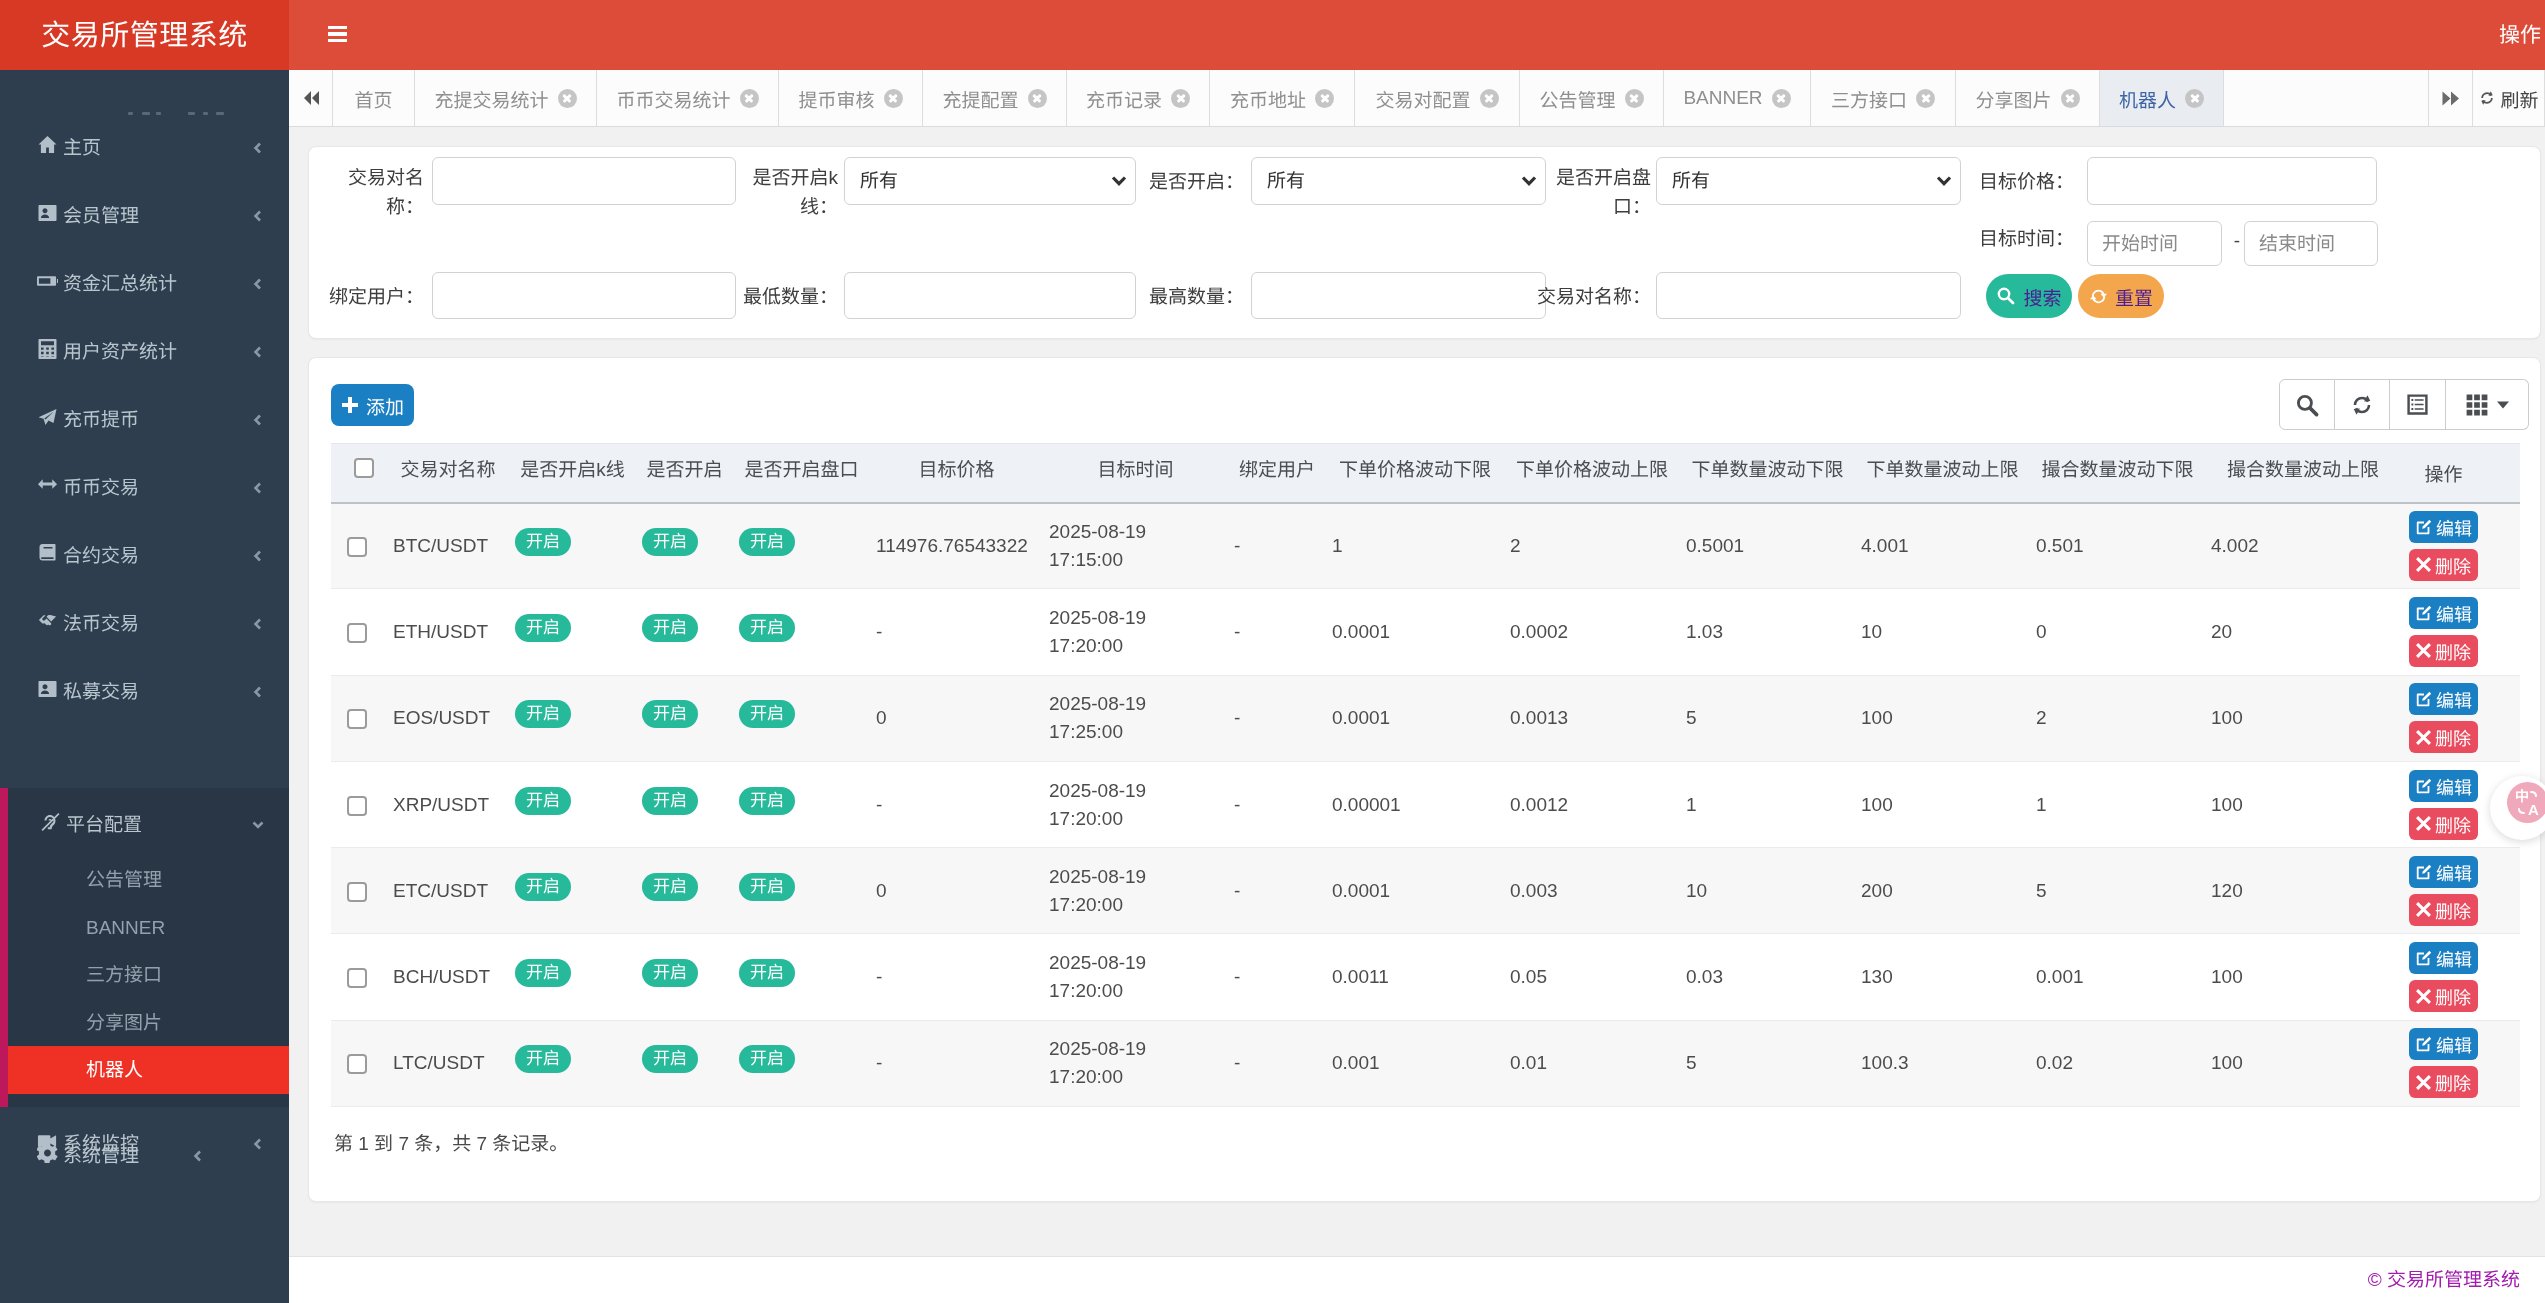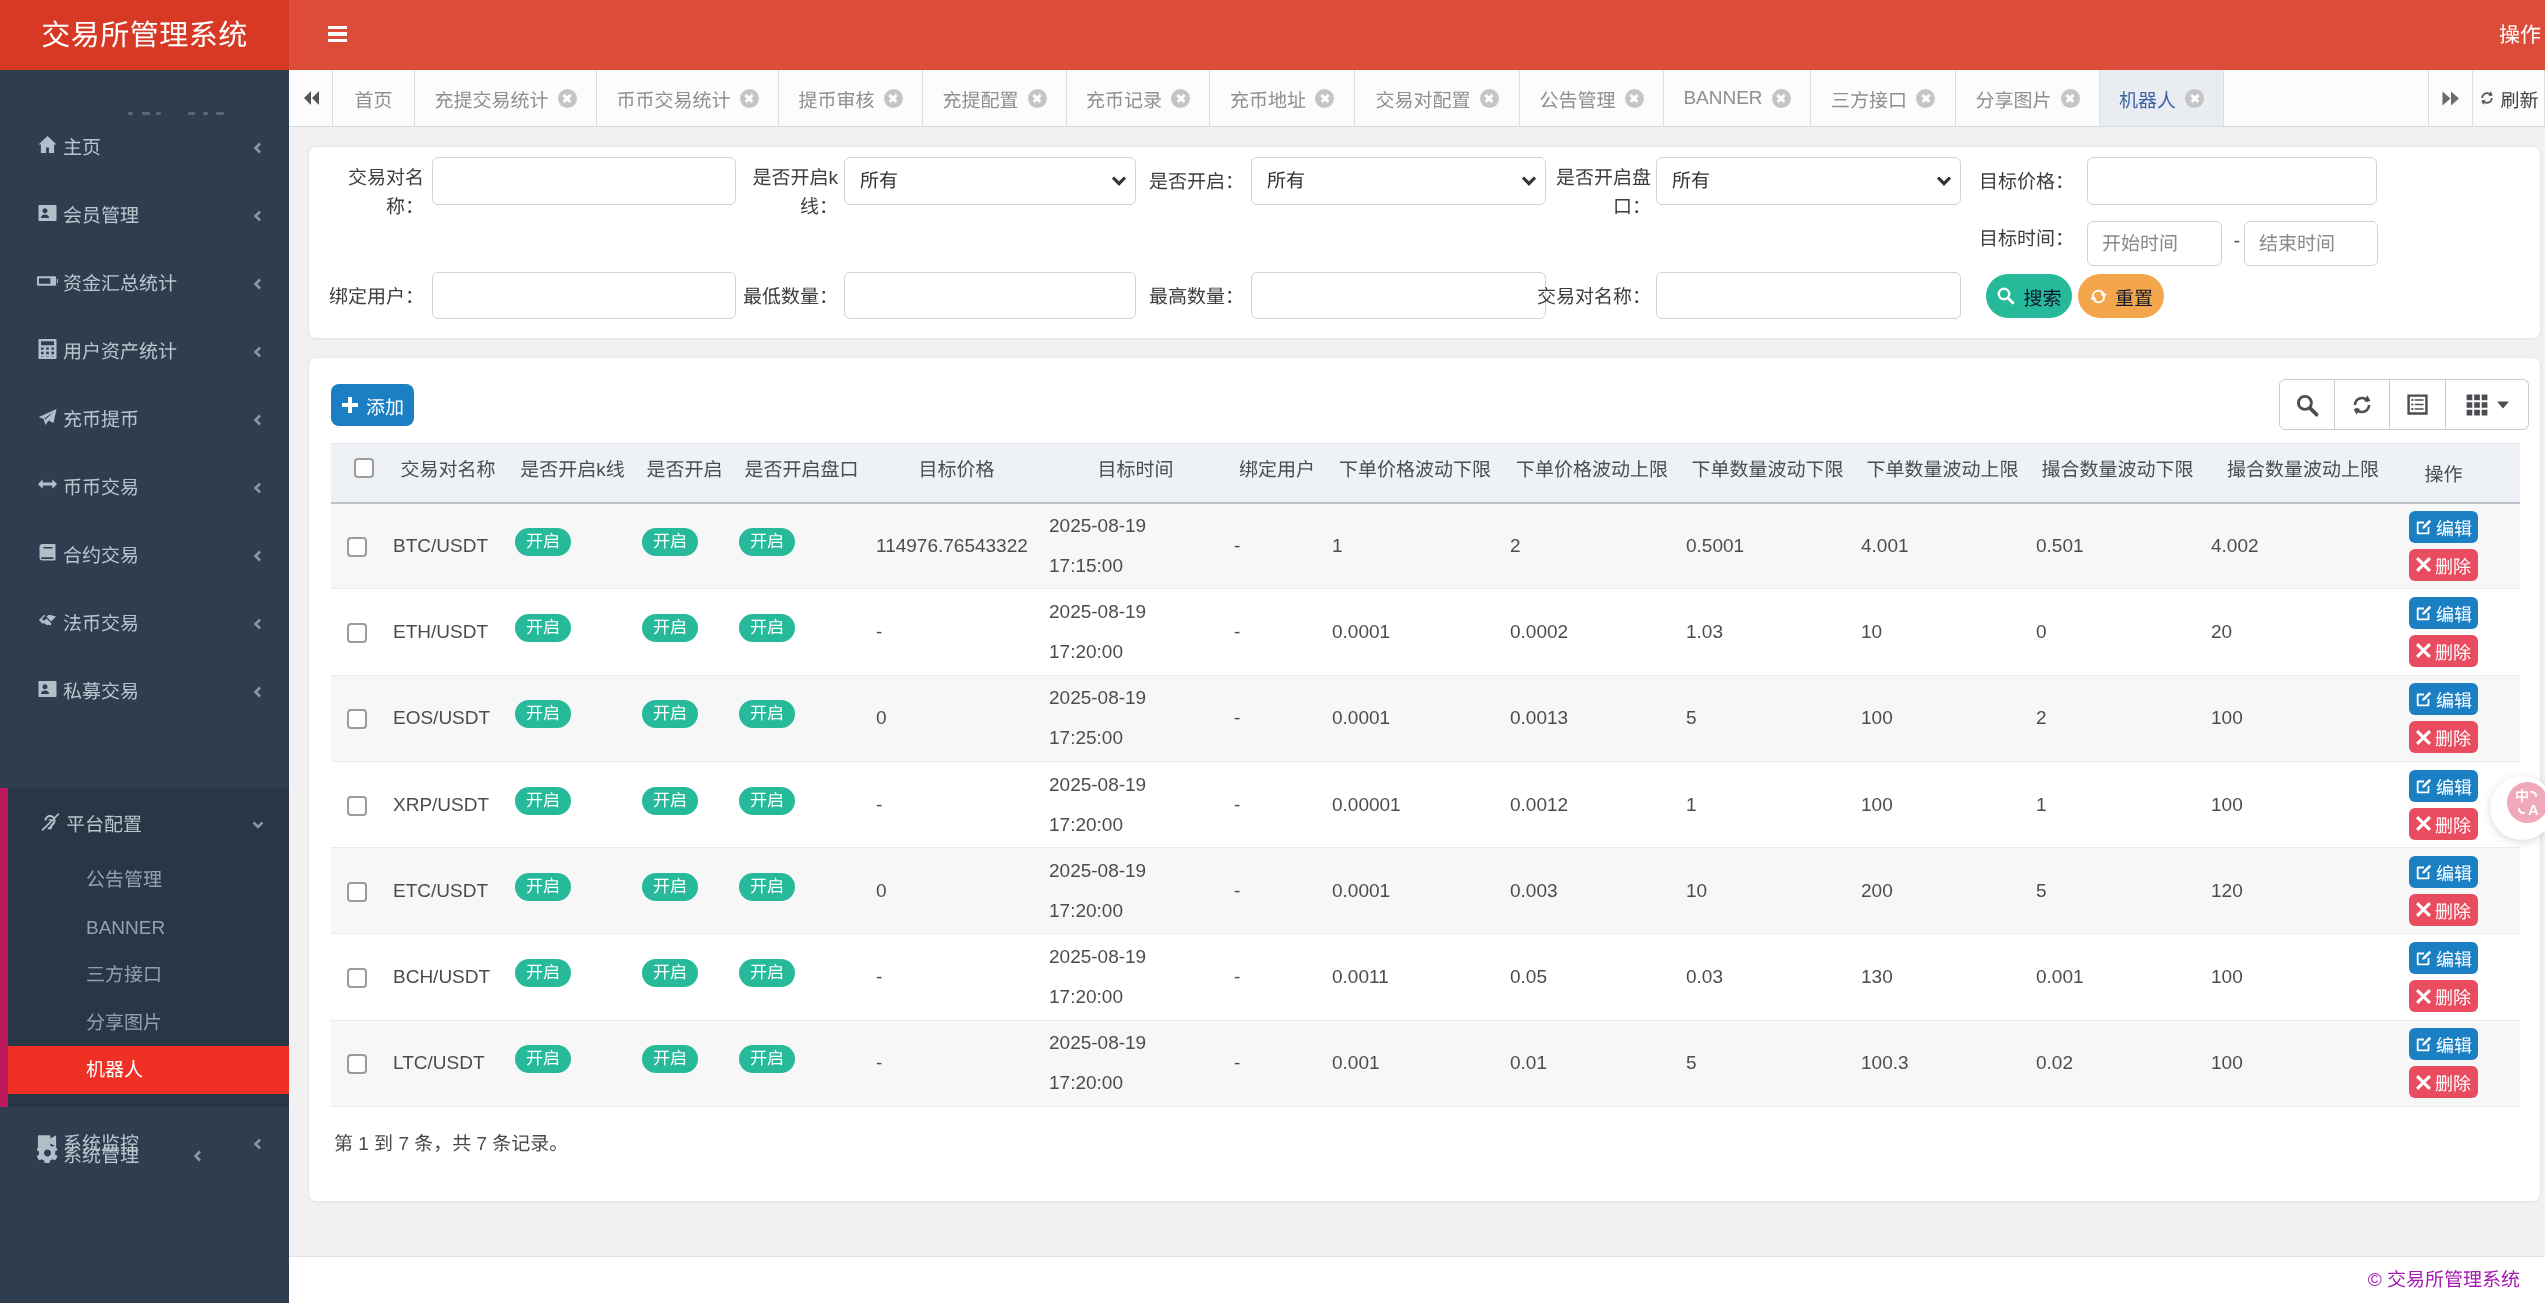--- a/index.html
+++ b/index.html
@@ -38,37 +38,37 @@
 .tfill { flex:1 1 auto; border-right:1px solid #ddd; }
 
 .content { position:absolute; left:289px; right:0; top:128px; bottom:47px; background:#f1f1f1; }
 .card { position:absolute; background:#fff; border:1px solid #e7e7e7; border-radius:8px; box-shadow:0 1px 2px rgba(0,0,0,.04); }
 #card1 { left:19px; top:18px; width:2233px; height:193px; }
 #card2 { left:19px; top:229px; width:2233px; height:845px; }
 .fl { position:absolute; text-align:right; color:#3d3d3d; font-size:19px; line-height:29px; }
 .fi { position:absolute; border:1px solid #d2d2d2; border-radius:6px; background:#fff; }
 .fsel svg.selarr { position:absolute; right:8px; top:50%; transform:translateY(-50%); }
 .ph { color:#8a8a8a; font-size:19px; }
-.btn-pill { position:absolute; height:44px; border-radius:22px; color:#0f172a; font-size:19px; display:flex; align-items:center; justify-content:center; }
+.btn-pill { position:absolute; height:44px; border-radius:22px; color:#4c1d95; font-size:19px; display:flex; align-items:center; justify-content:center; }
 #card2 .addbtn { position:absolute; left:22px; top:26px; width:83px; height:42px; background:#1b7fc3; border-radius:8px; color:#fff; font-size:19px; display:flex; align-items:center; justify-content:center; }
 .toolbar { position:absolute; top:21px; right:11px; height:51px; display:flex; }
 .toolbar .tb { width:56px; height:51px; border:1px solid #ccc; border-left:none; display:flex; align-items:center; justify-content:center; background:#fff; }
 .toolbar .tb:first-child { border-left:1px solid #ccc; border-radius:6px 0 0 6px; width:56px; }
 .toolbar .tb:nth-child(2) { width:55px; }
 .toolbar .tb:last-child { border-radius:0 6px 6px 0; width:83px; }
 table.grid { position:absolute; left:22px; top:85px; width:2189px; border-collapse:collapse; table-layout:fixed; }
 .grid th { background:#eef1f5; border-top:1px solid #e3e6ea; border-bottom:2px solid #bcc2c8; height:59px; font-weight:400; color:#4a4e52; text-align:center; padding:0 0 11px 12px; font-size:19px; }
 .grid td { height:86.3px; padding:0 0 0 12px; font-size:19px; color:#4c4c4c; border-bottom:1px solid #ebebeb; }
 .grid tr.odd td { background:#f7f7f7; }
 .cbx { display:inline-block; width:20px; height:20px; border:2px solid #9b9b9b; border-radius:4px; background:#fff; vertical-align:middle; margin-left:4px; }
 .bdg { display:inline-block; height:28px; line-height:28px; padding:0 11px; border-radius:14px; background:#26b99a; color:#fff; font-size:17px; position:relative; top:-4px; }
 .abtn { width:69px; height:32px; border-radius:6px; color:#fff; font-size:18px; display:flex; align-items:center; justify-content:center; margin-left:2px; }
 .abtn.e { background:#1b7fc3; margin-bottom:6px; }
 .abtn.d { background:#ea4c5f; }
-.dt { line-height:40px; }
+.dt { line-height:28px; }
 .sum { position:absolute; left:25px; top:770px; font-size:19px; color:#4a4a4a; }
 .twidget { position:absolute; top:776px; left:2490px; width:64px; height:64px; border-radius:50%; background:#fff; box-shadow:0 2px 8px rgba(0,0,0,.15); z-index:50; }
 .twidget .pink { position:absolute; left:17px; top:6px; width:41px; height:41px; border-radius:50%; background:#efa9ba; }
 
 .footer { position:absolute; left:289px; right:0; bottom:0; height:47px; background:#fff; border-top:1px solid #e3e3e3; }
 .footer span { position:absolute; right:25px; top:0; line-height:45px; color:#a21caf; font-size:19px; }
 </style>
 </head>
 <body>
 <div class="sidebar">

